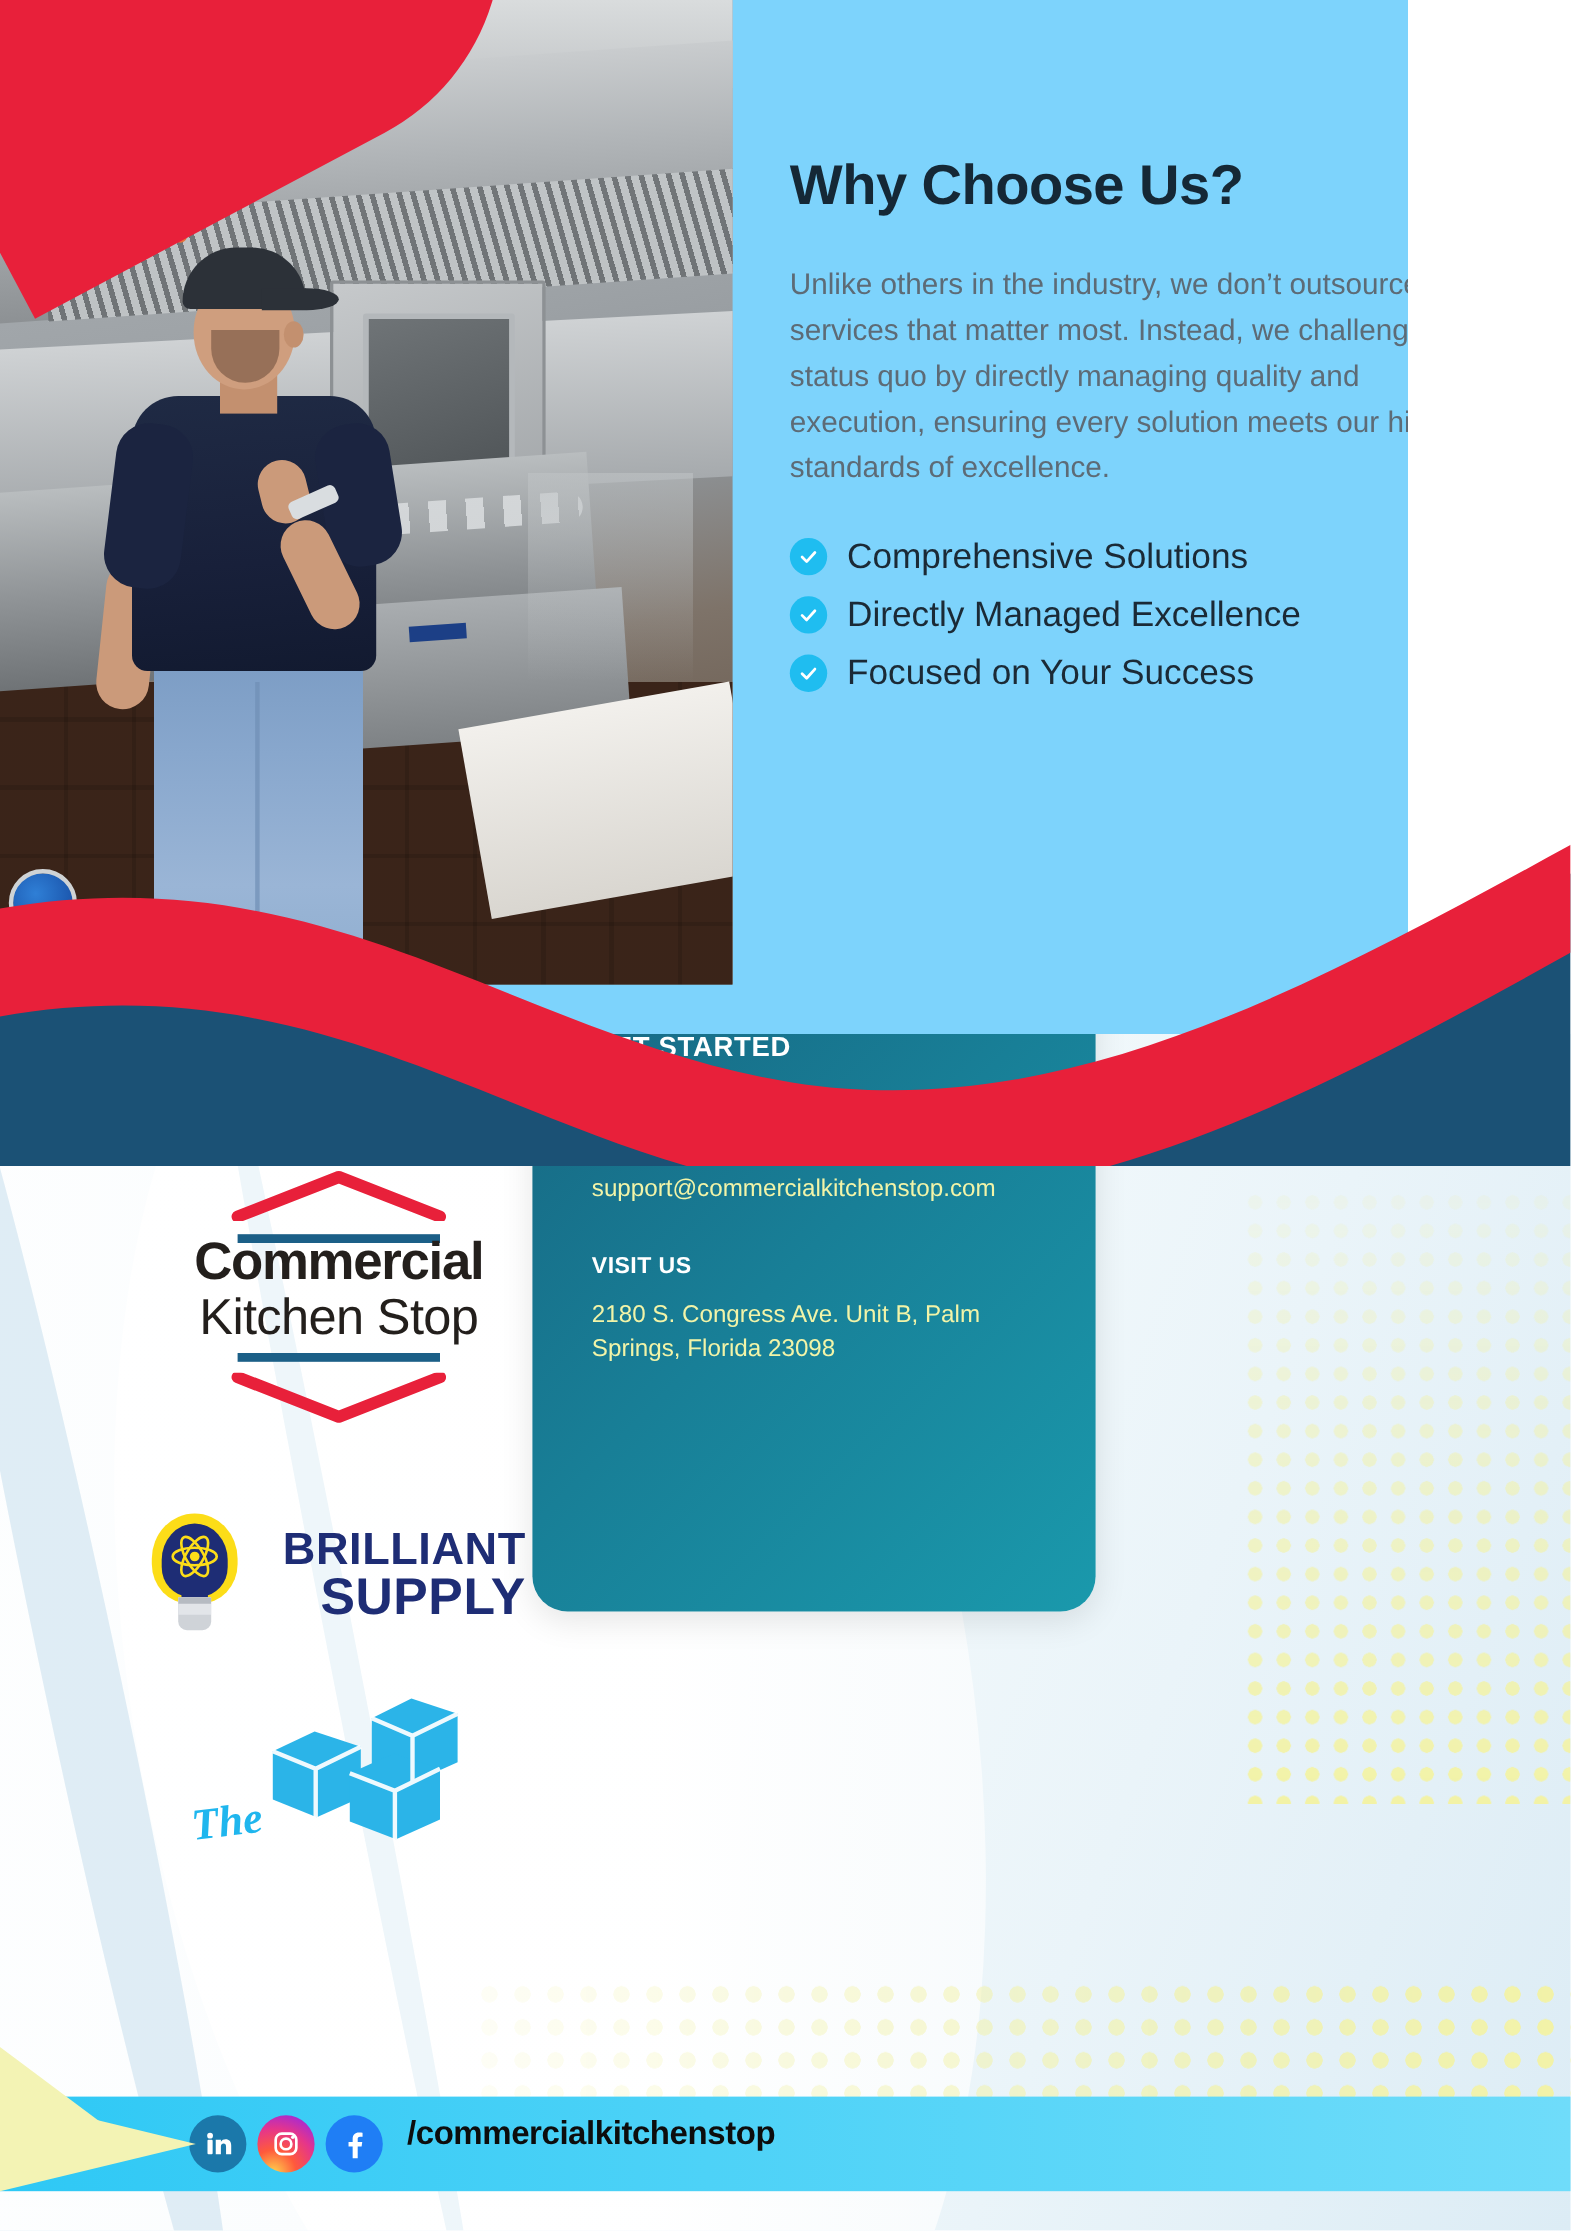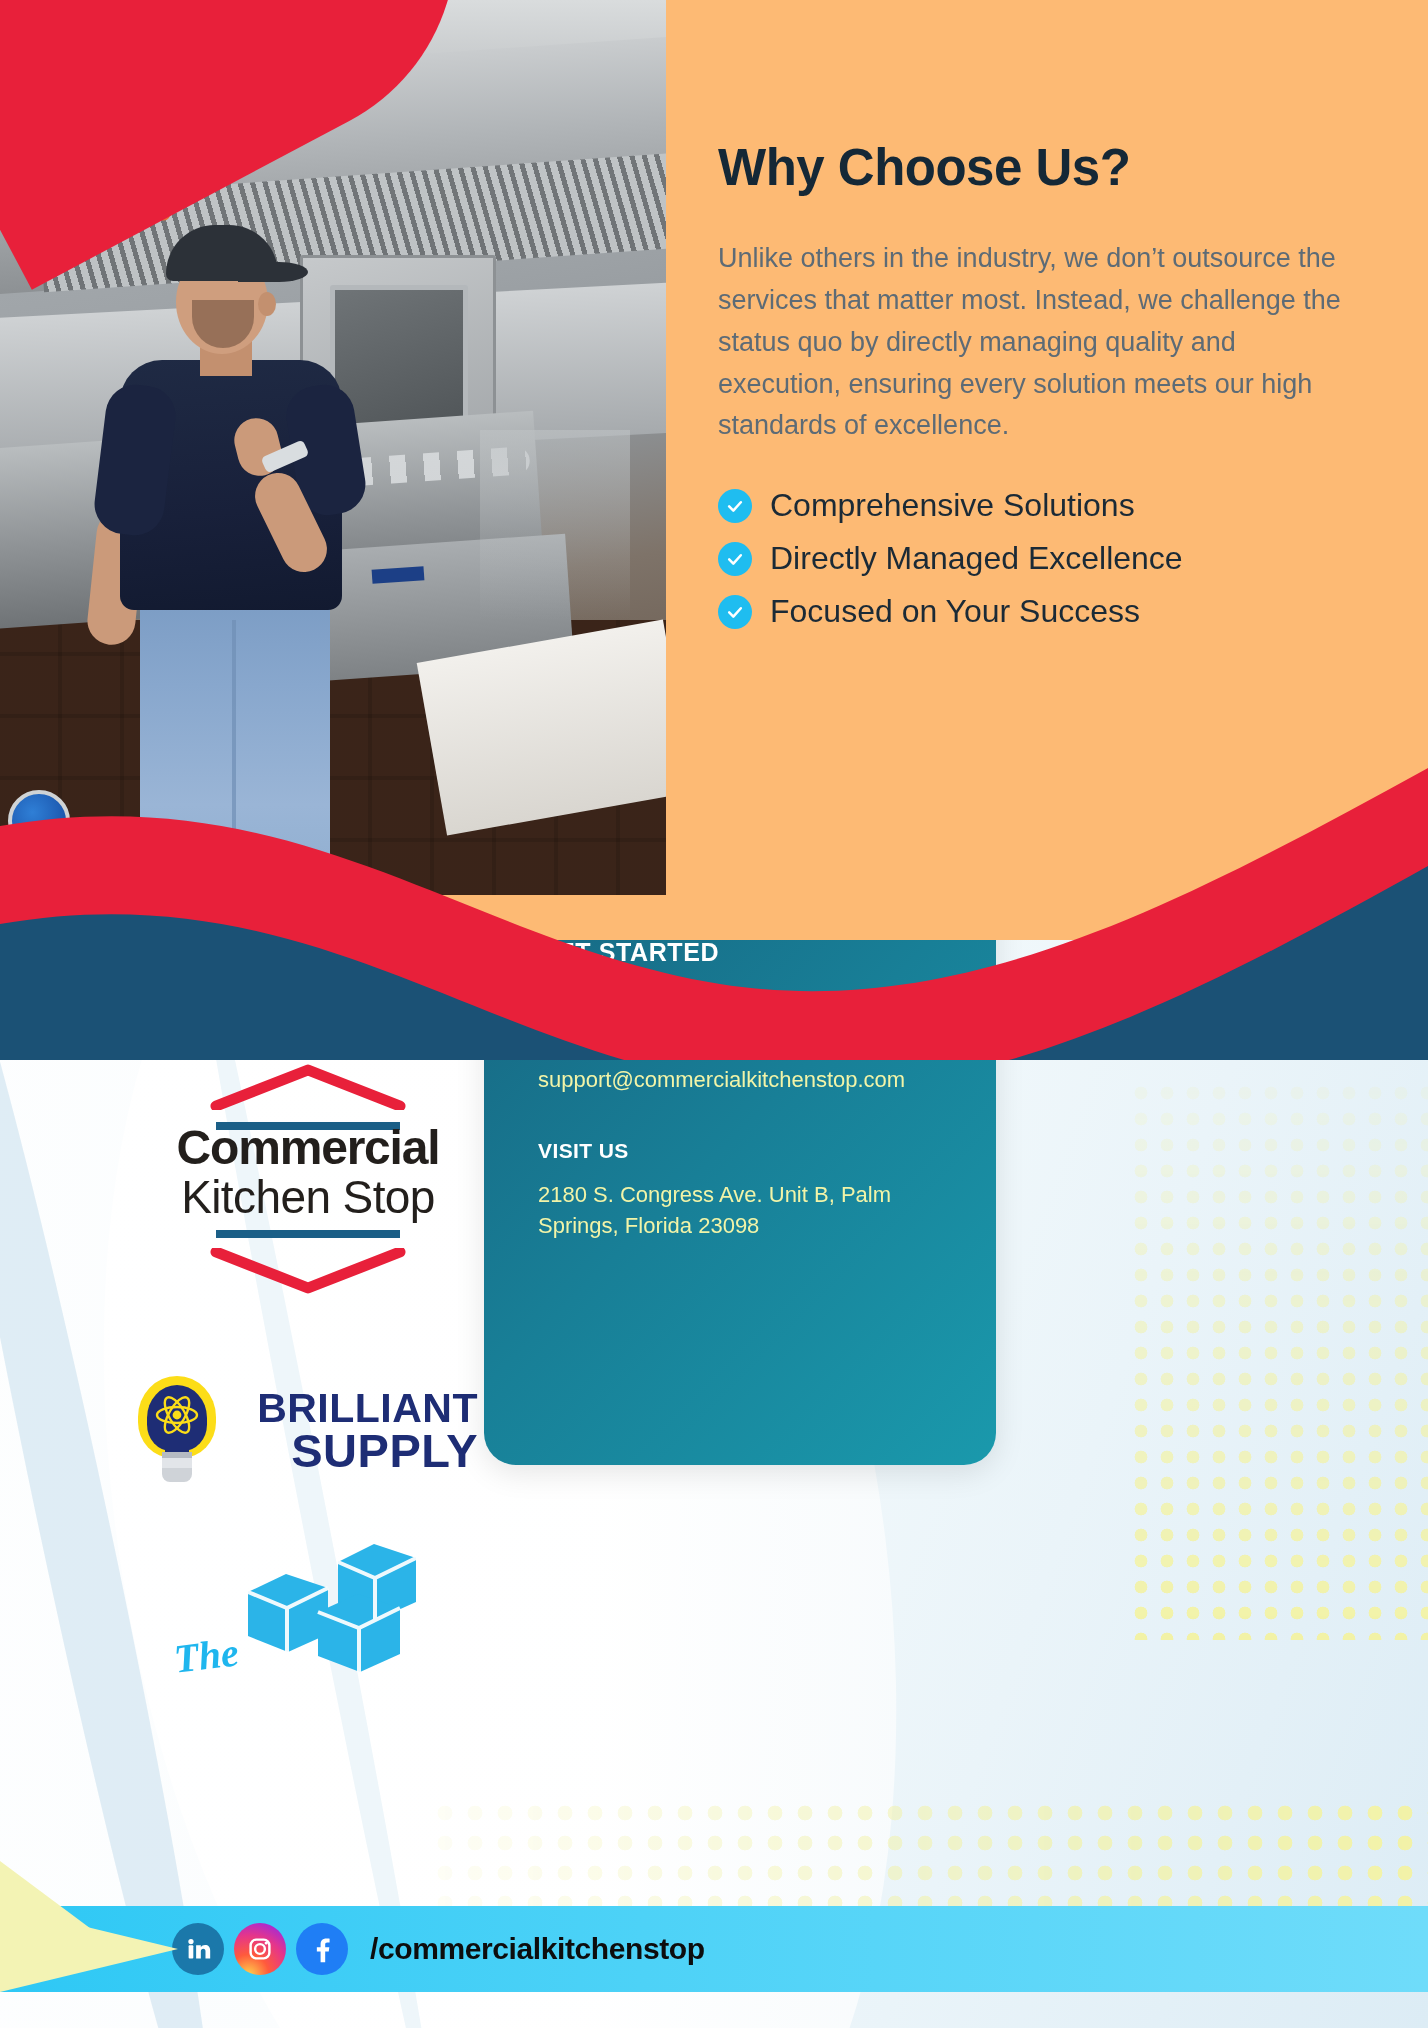--- a/index.html
+++ b/index.html
@@ -1,21 +1,21 @@
 <!DOCTYPE html>
 <html><head>
 <meta charset="utf-8">
 <style>
   html,body{margin:0;padding:0;background:#ffffff;}
   body{width:1428px;height:2028px;font-family:"Liberation Sans",sans-serif;}
 
   .page{position:relative;width:1428px;height:2028px;overflow:hidden;background:#ffffff;}
 
   
-  .top-section{position:absolute;left:0;top:0;width:1428px;height:960px;background:#fdba74;overflow:hidden;}
+  .top-section{position:absolute;left:0;top:0;width:1280px;height:960px;background:#7dd3fc;overflow:hidden;}
 
   
   .photo{position:absolute;left:0;top:0;width:666px;height:895px;overflow:hidden;
          background:linear-gradient(170deg,#b9bdc0 0%,#a8adb1 18%,#9ea3a7 34%,#8e9397 52%,#7e7369 66%,#6d5f53 80%,#5d5148 100%);}
   .ph-hood{position:absolute;left:-20px;top:60px;width:720px;height:210px;
            background:linear-gradient(180deg,#c9ccce 0%,#b0b4b7 40%,#8d9194 100%);transform:rotate(-4deg);}
   .ph-hood-grille{position:absolute;left:40px;top:175px;width:640px;height:95px;transform:rotate(-4deg);
            background:repeating-linear-gradient(78deg,#6d7174 0 5px,#c2c6c8 5px 12px);opacity:.92;}
   .ph-wall{position:absolute;left:0;top:0;width:666px;height:80px;background:linear-gradient(180deg,#d9dcdd,#c3c6c8);}
   .ph-counter{position:absolute;left:-10px;top:300px;width:700px;height:150px;transform:rotate(-3deg);
@@ -148,21 +148,21 @@
   .card-txt{font-size:22px;color:#f2f4a8;line-height:1.42;margin:0;font-weight:300;}
   .card-gap{height:44px;}
 
   
   .footer{position:absolute;left:0;bottom:36px;width:1428px;height:86px;
           background:linear-gradient(90deg,#2ec8f5 0%,#4dd2f7 45%,#6fdcfa 100%);display:flex;align-items:center;}
   .yellow-arrow{position:absolute;left:0;bottom:36px;width:0;height:0;
           border-top:43px solid transparent;border-bottom:43px solid transparent;border-left:178px solid #f3f3b4;}
   .yellow-arrow-tail{position:absolute;left:0;bottom:79px;width:118px;height:88px;background:#f3f3b4;
           clip-path:polygon(0 0,100% 100%,0 100%);}
-  .soc{display:flex;align-items:center;margin-left:172px;}
+  .soc{display:flex;margin-left:172px;}
   .soc-icon{width:52px;height:52px;border-radius:50%;margin-right:10px;display:flex;align-items:center;justify-content:center;}
   .soc-li{background:#1b78aa;}
   .soc-ig{background:radial-gradient(circle at 28% 100%,#ffd24d 0%,#ff5a3c 32%,#e5358b 62%,#a42ad6 88%);}
   .soc-fb{background:#1f7ef5;}
   .soc-handle{font-size:30px;font-weight:bold;color:#0d0d0d;margin-left:12px;letter-spacing:-.4px;}
   .soc-site{font-size:30px;font-weight:bold;color:#0d0d0d;margin-left:auto;margin-right:58px;letter-spacing:-.4px;}
 </style>
 </head>
 <body>
 

